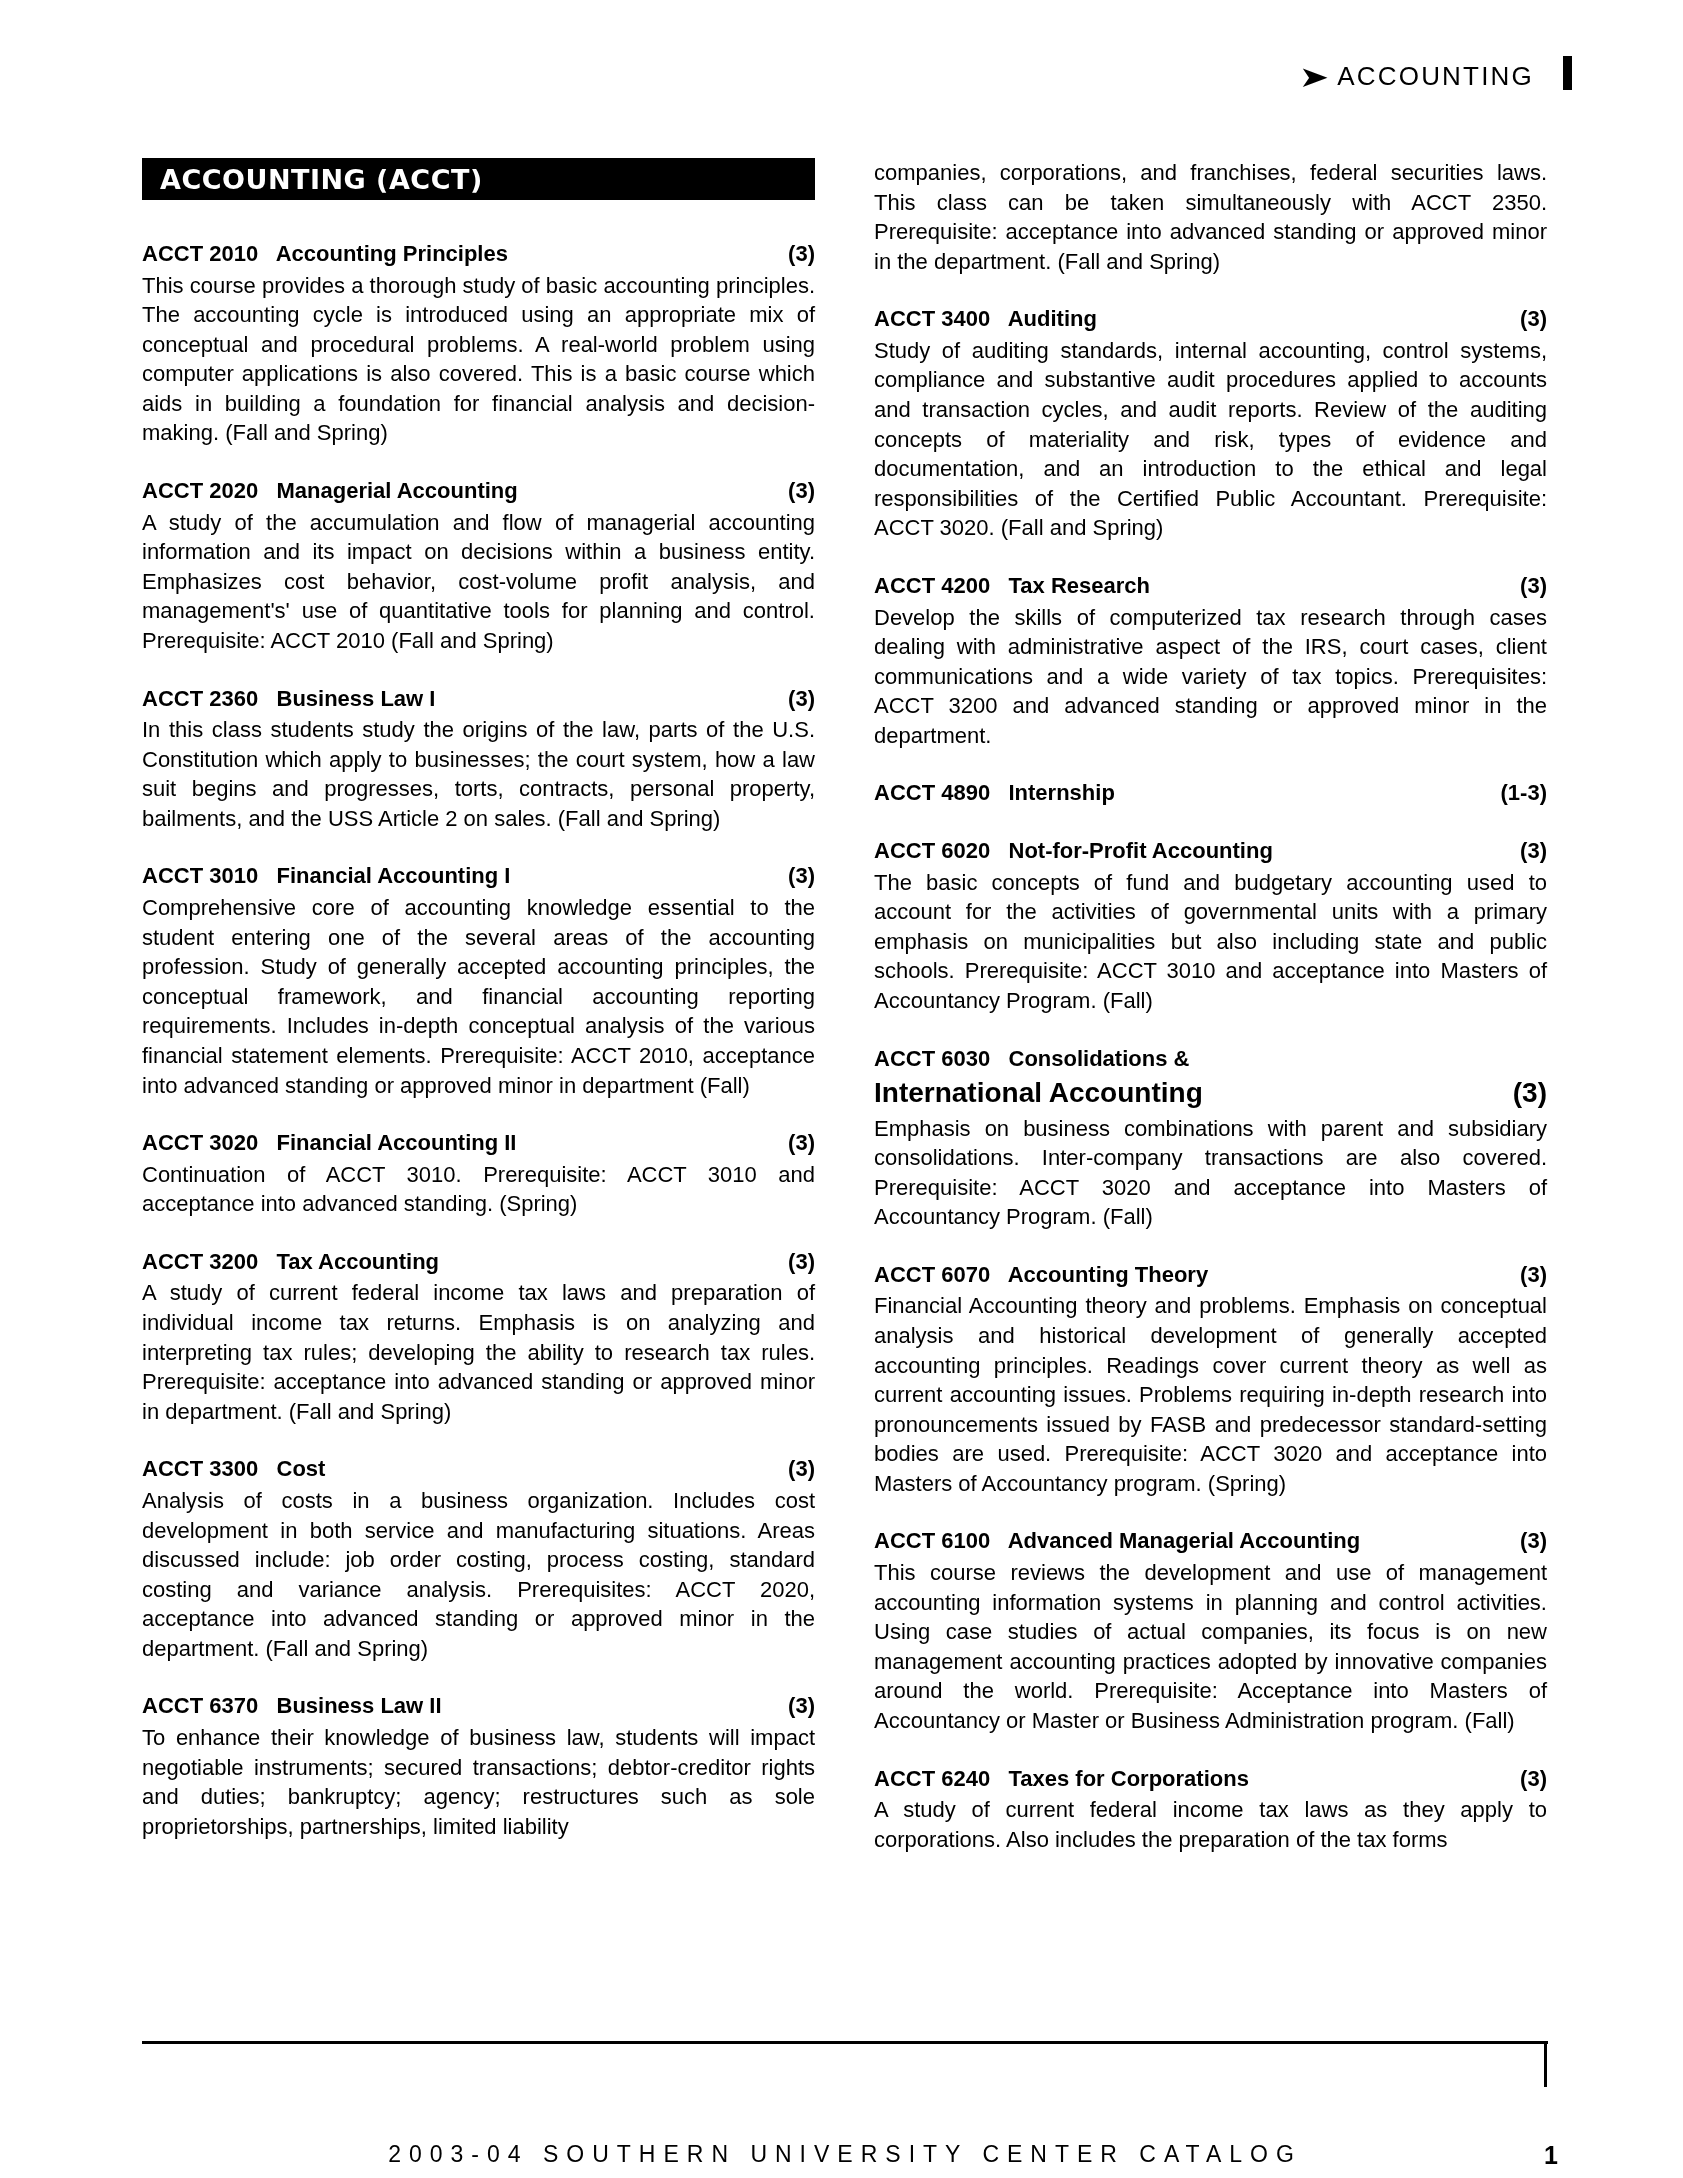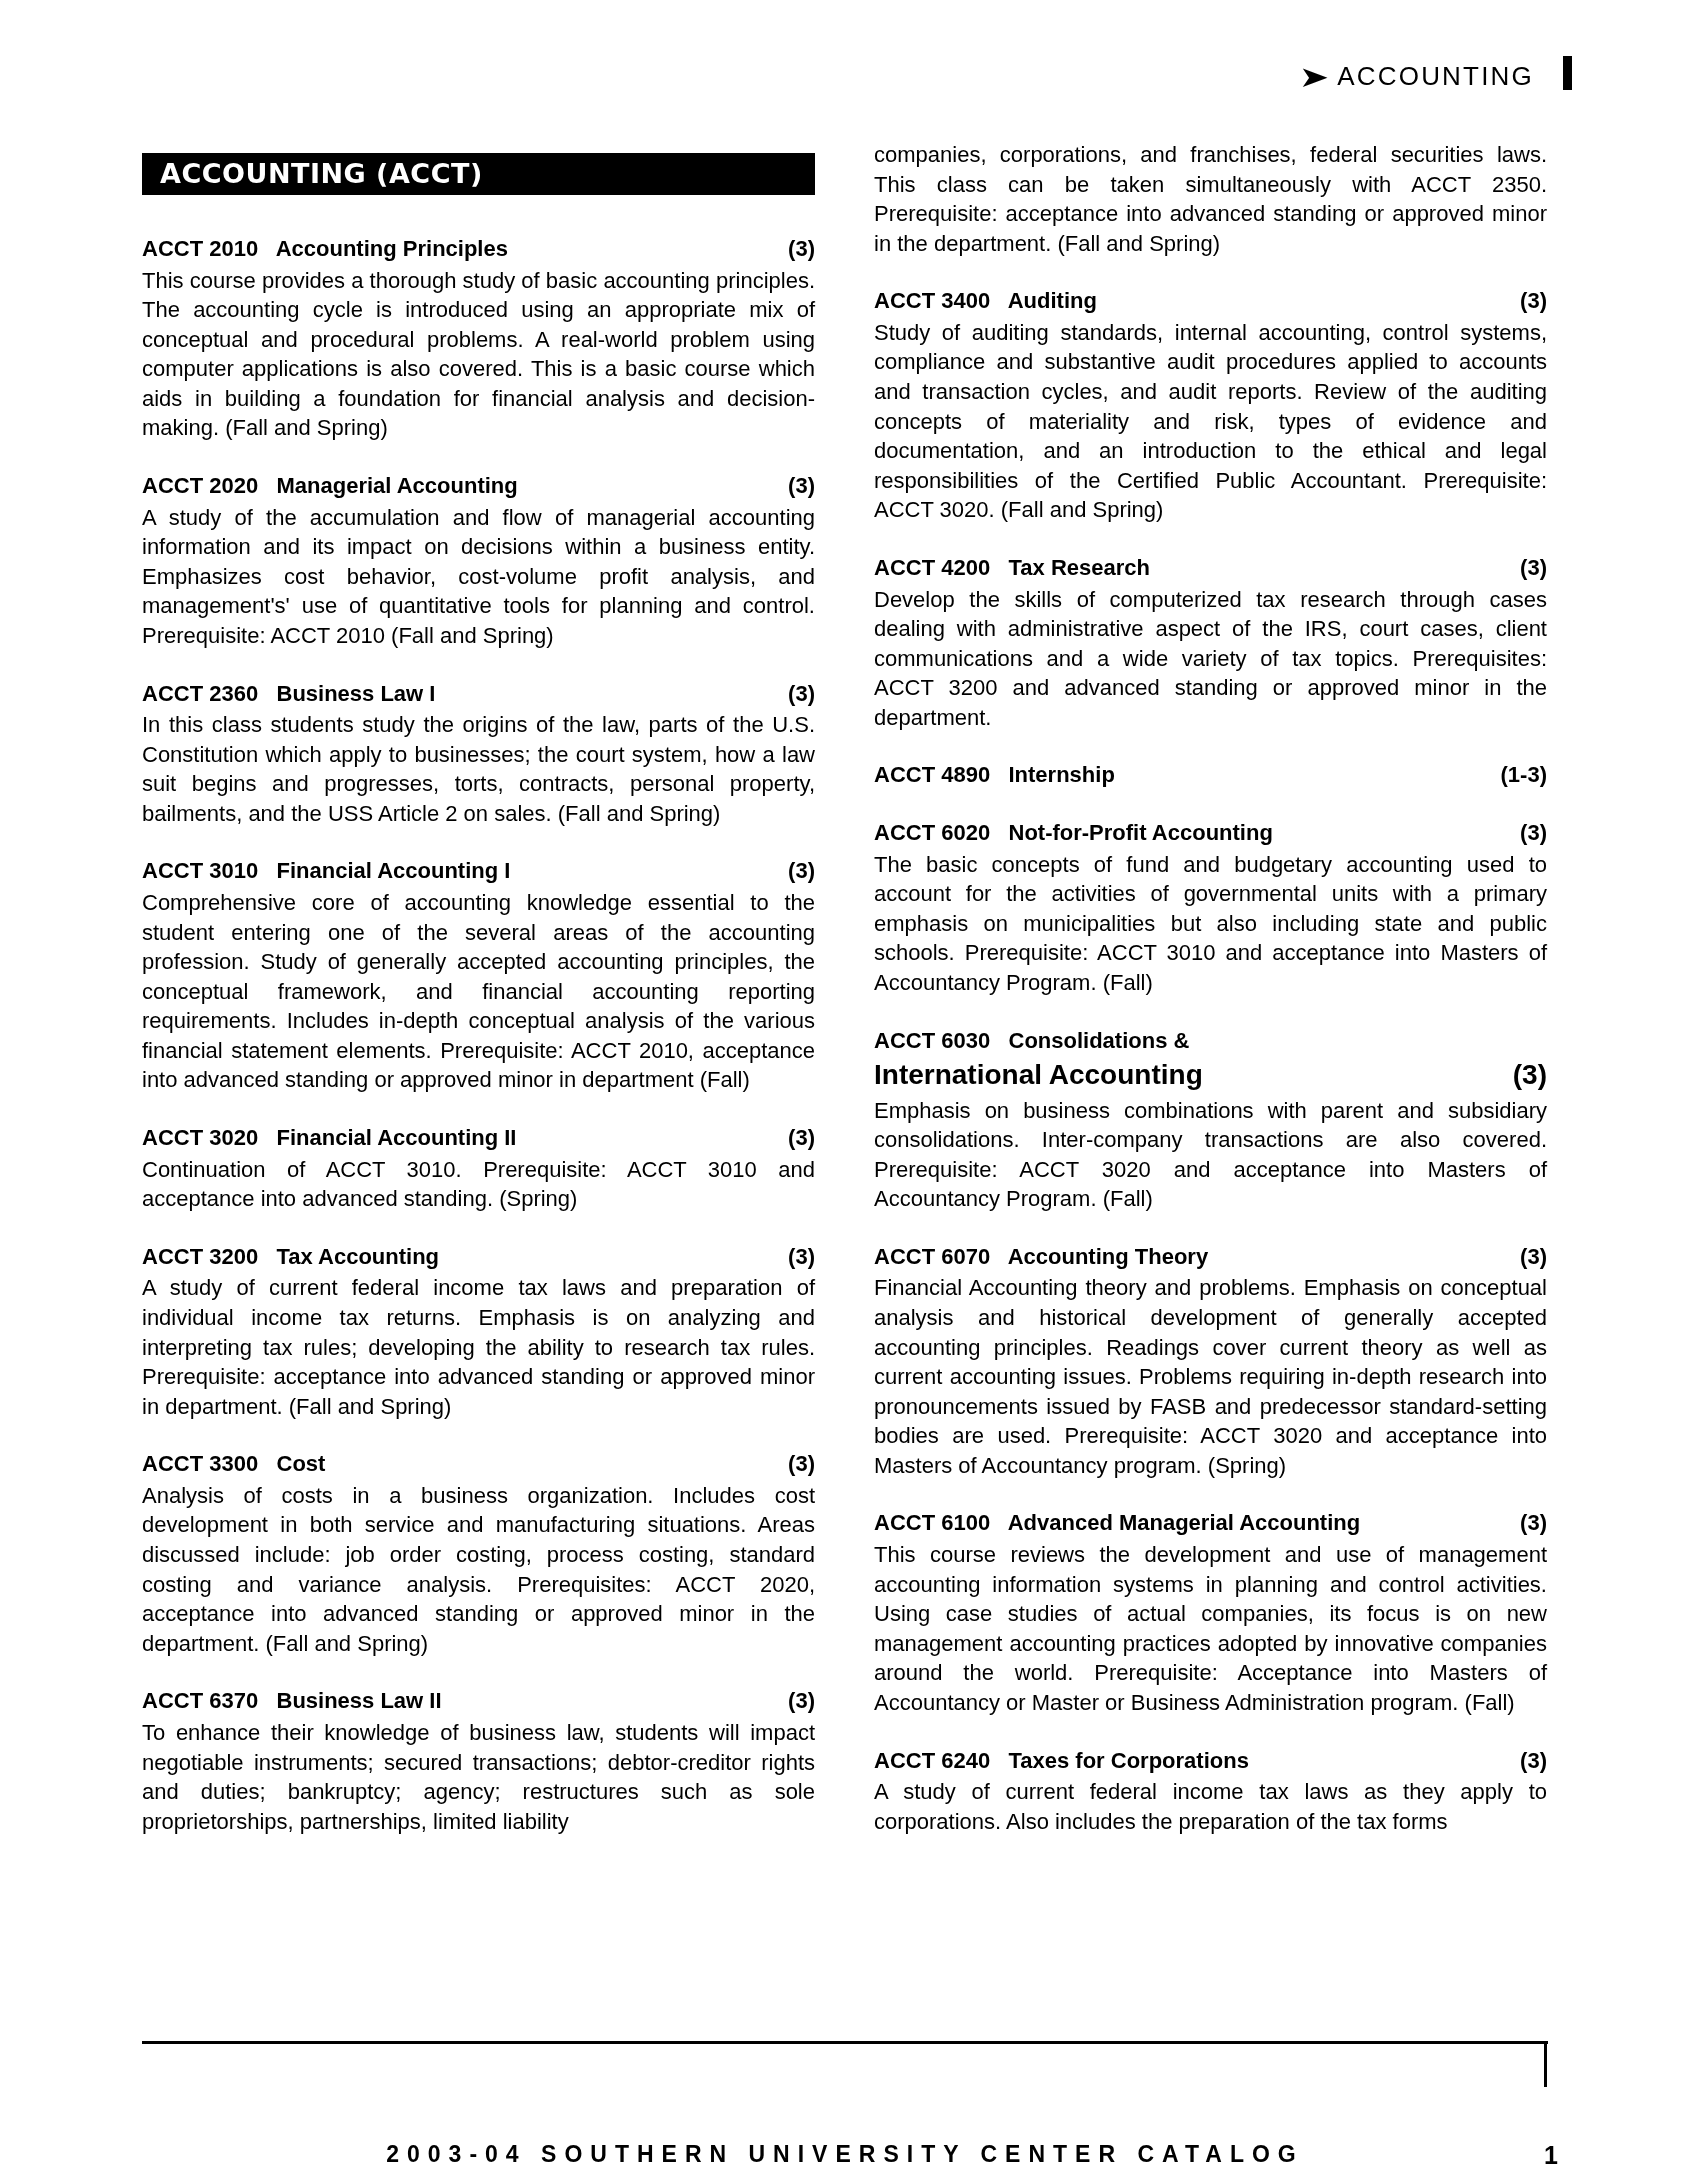--- a/index.html
+++ b/index.html
@@ -52,25 +52,24 @@
     right: 111px;
     width: 9px;
     height: 34px;
     background: #000;
   }
 
   
   .columns {
     position: absolute;
     left: 142px;
-    top: 140px;
+    top: 158px;
     width: 1406px;
     display: flex;
     gap: 59px;
-    align-items: flex-end;
   }
   .col {
     width: 673px;
   }
 
   
   .section-banner {
     background: #000000;
     color: #ffffff;
     height: 42px;
@@ -152,21 +151,21 @@
     height: 46px;
     background: #000;
   }
   .footer-text {
     position: absolute;
     left: 142px;
     top: 2141px;
     width: 1406px;
     text-align: center;
     font-size: 23px;
-    font-weight: bold;
+    font-weight: normal;
     letter-spacing: 8px;
     color: #000;
     white-space: nowrap;
     overflow: hidden;
     height: 37px;
   }
   .footer-page {
     position: absolute;
     left: 1544px;
     top: 2141px;

